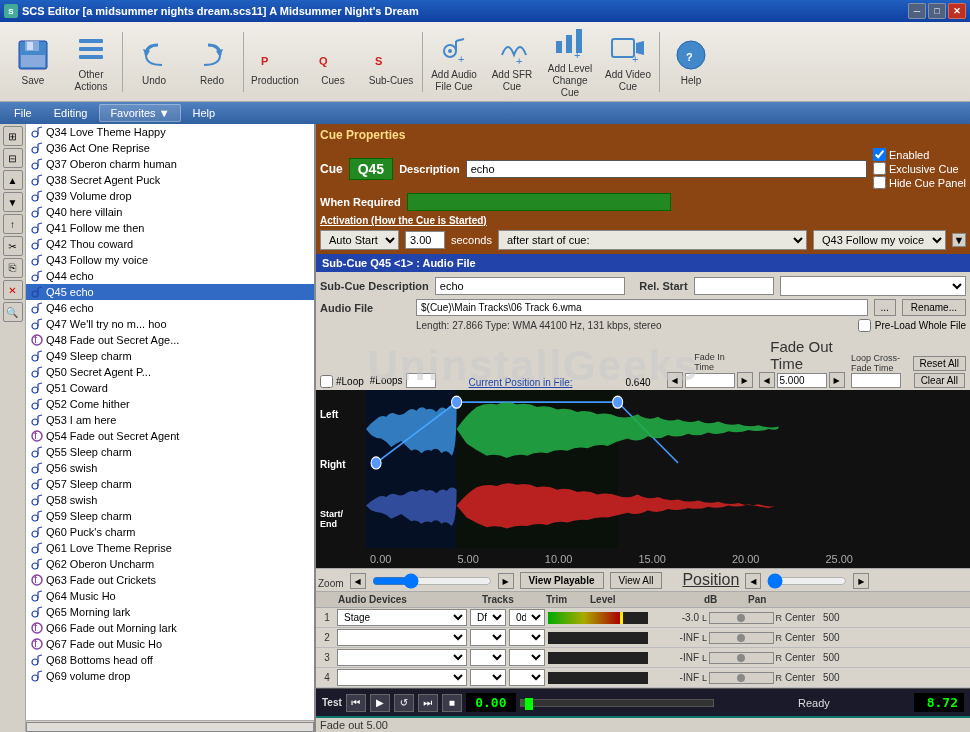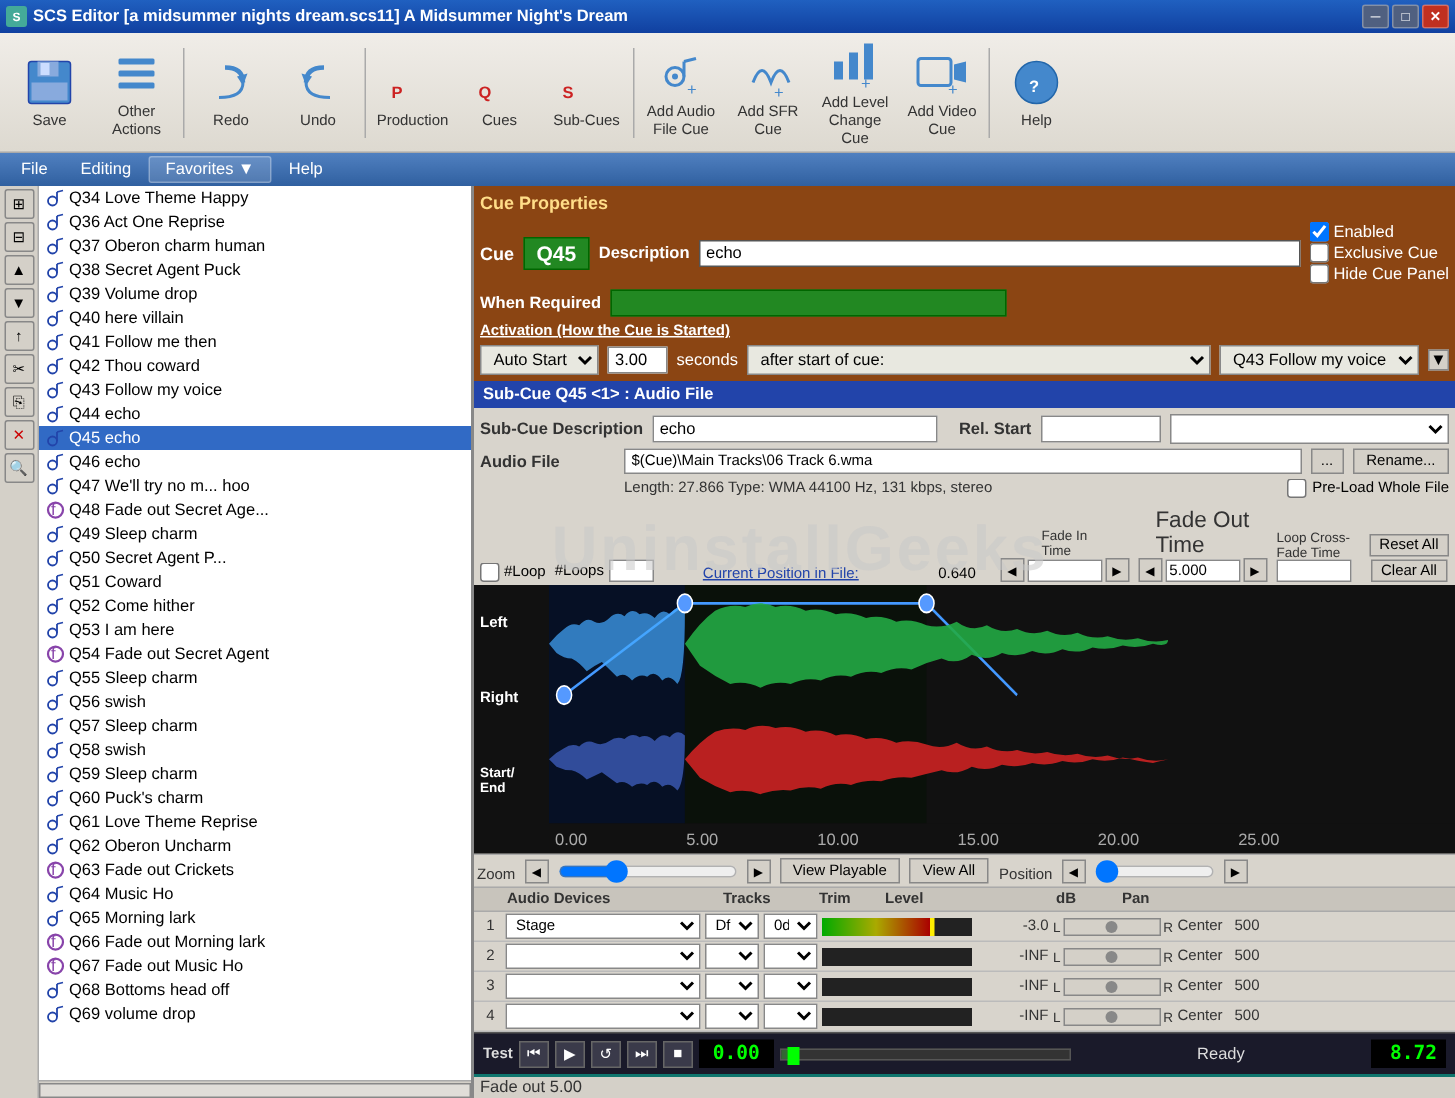--- a/index.html
+++ b/index.html
@@ -402,37 +402,37 @@
       </svg>
     </div>
     <span class="label">Other<br>Actions</span>
   </div>
 
   <div class="toolbar-separator"></div>
 
   <div class="toolbar-btn">
     <div class="icon-area">
       <svg width="32" height="32" viewBox="0 0 32 32">
+        <path d="M8 16 Q8 6 20 6" fill="none" stroke="#4488cc" stroke-width="3"></path>
+        <polygon points="5,10 8,18 12,12" fill="#4488cc"></polygon>
+        <path d="M8 16 Q8 26 24 26" fill="none" stroke="#4488cc" stroke-width="2"></path>
+      </svg>
+    </div>
+    <span class="label">Undo</span>
+  </div>
+
+  <div class="toolbar-btn">
+    <div class="icon-area">
+      <svg width="32" height="32" viewBox="0 0 32 32">
         <path d="M24 16 Q24 6 12 6" fill="none" stroke="#4488cc" stroke-width="3"></path>
         <polygon points="27,10 24,18 20,12" fill="#4488cc"></polygon>
         <path d="M24 16 Q24 26 8 26" fill="none" stroke="#4488cc" stroke-width="2"></path>
       </svg>
     </div>
     <span class="label">Redo</span>
-  </div>
-
-  <div class="toolbar-btn">
-    <div class="icon-area">
-      <svg width="32" height="32" viewBox="0 0 32 32">
-        <path d="M8 16 Q8 6 20 6" fill="none" stroke="#4488cc" stroke-width="3"></path>
-        <polygon points="5,10 8,18 12,12" fill="#4488cc"></polygon>
-        <path d="M8 16 Q8 26 24 26" fill="none" stroke="#4488cc" stroke-width="2"></path>
-      </svg>
-    </div>
-    <span class="label">Undo</span>
   </div>
 
   <div class="toolbar-separator"></div>
 
   <div class="toolbar-btn">
     <div class="icon-area">
       <svg width="36" height="36" viewBox="0 0 36 36">
         <text x="4" y="28" font-size="28" font-weight="bold" fill="#cc2222" font-family="serif">P</text>
       </svg>
     </div>
@@ -1071,23 +1071,23 @@
         <span>20.00</span>
         <span>25.00</span>
       </div>
     </div>
 
     <div style="background:#d8d4cc; padding:2px 2px; display:flex; align-items:flex-end; gap:6px; border-top:1px solid #aaa;">
       <span style="font-size:10px; color:#333;">Zoom</span>
       <div class="arrow-btn">◀</div>
       <input type="range" style="width: 120px;" value="30" min="0" max="100">
       <div class="arrow-btn">▶</div>
-      <button style="background:#d4d0c8; border:1px solid #888; padding:2px 8px; cursor:pointer; font-size:10px;">View Playable</button>
+      <button style="background:#d4d0c8; border:1px solid #888; padding:2px 8px; cursor:pointer; font-size:10px;font-weight:bold;">View Playable</button>
       <button style="background:#d4d0c8; border:1px solid #888; padding:2px 8px; cursor:pointer; font-size:10px;">View All</button>
-      <span style="font-size:10px; color:#333; margin-left:1px;">Position</span>
+      <span style="font-size:16px; color:#333; margin-left:14px;text-decoration:underline;">Position</span>
       <div class="arrow-btn">◀</div>
       <input type="range" style="width: 80px;" value="0" min="0" max="100">
       <div class="arrow-btn">▶</div>
     </div>
 
     <div class="audio-devices">
 
       <div class="audio-devices-header">
         <span style="width:14px;"></span>
         <span class="audio-col-header" style="width:140px;">Audio Devices</span>

